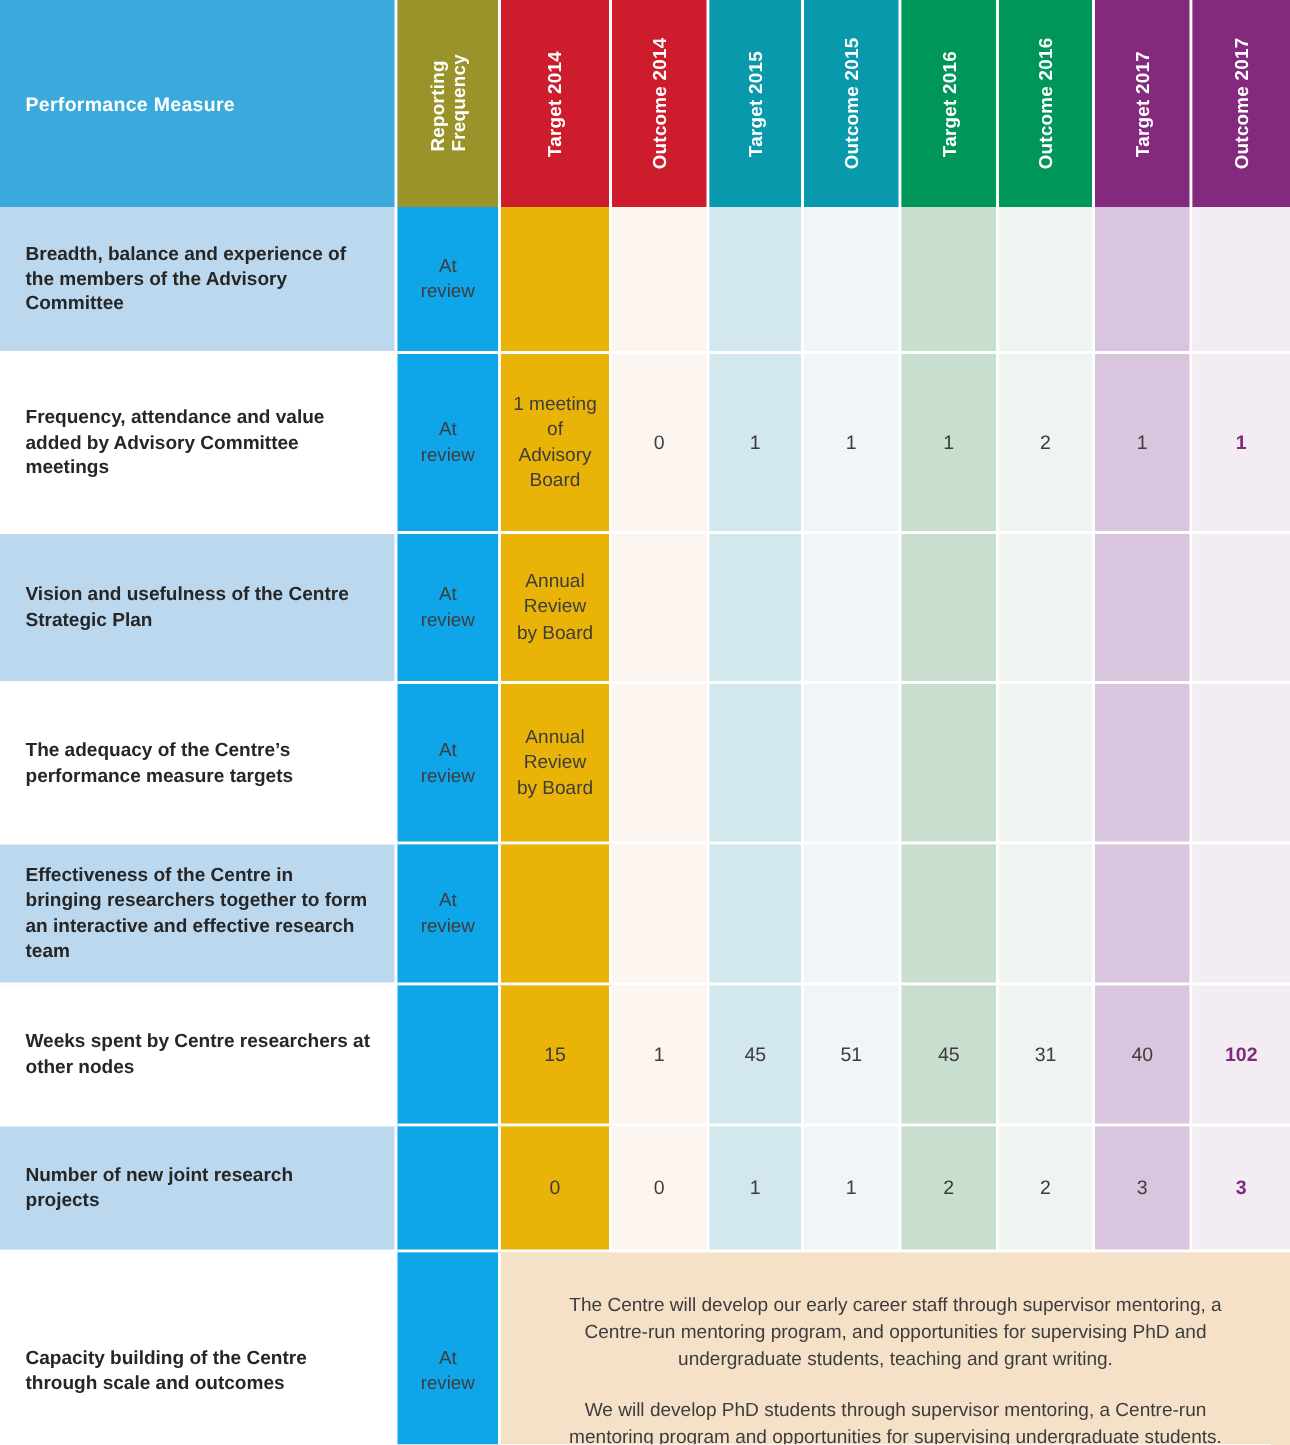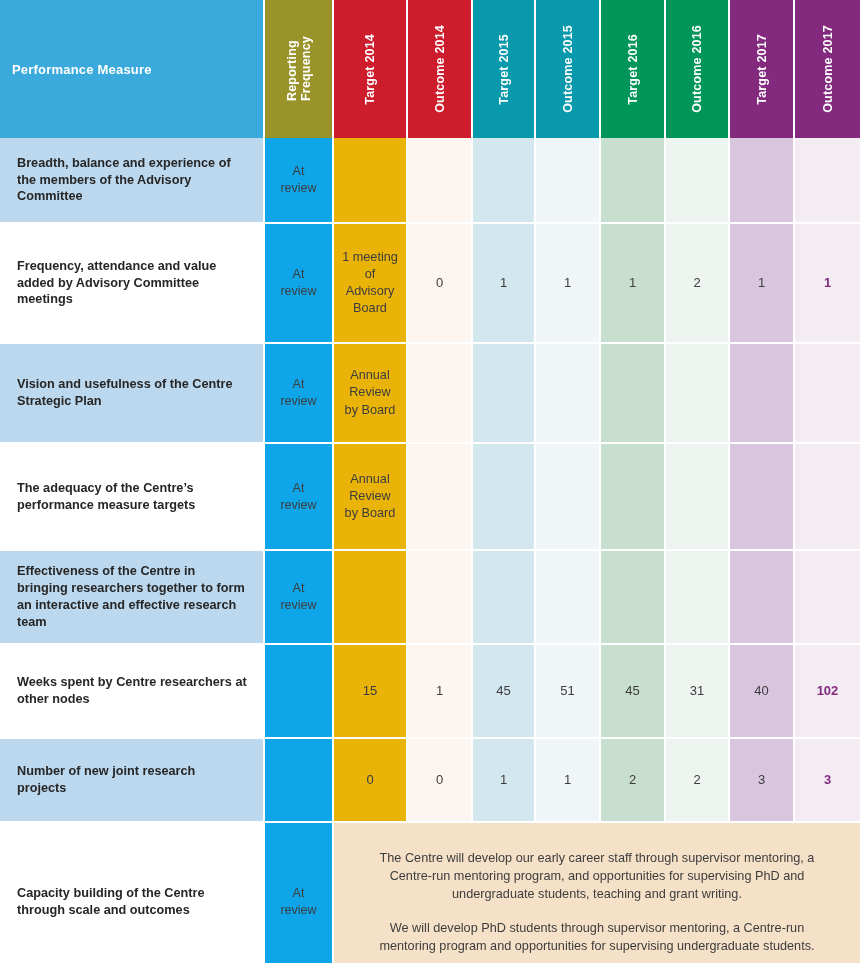--- a/index.html
+++ b/index.html
@@ -31,21 +31,21 @@
     color: #ffffff;
     font-size: 12.5px;
     font-weight: bold;
     letter-spacing: .2px;
   }
   thead th:last-child { border-right: none; }
 
   th.h-measure {
     background: #3aa9db;
     text-align: left;
-    padding-left: 12px;
+    padding-left: 17px;
     font-size: 13px;
     font-weight: bold;
   }
   .vert-wrap {
     height: 118px;
     display: flex;
     align-items: center;
     justify-content: center;
   }
   .vert {
@@ -177,21 +177,21 @@
         <th class="h-o17">
           <div class="vert-wrap">
             <span class="vert">Outcome 2017</span>
           </div>
         </th>
       </tr>
     </thead>
 
     <tbody>
 
-      <tr class="shade" style="height:86px">
+      <tr class="shade" style="height:98px">
         <td class="measure">Breadth, balance and experience of the members of the Advisory Committee</td>
         <td class="freq val" style="white-space: pre-line;">At
 review</td>
         <td class="c-t14 val"></td>
         <td class="c-o14 val"></td>
         <td class="c-t15 val"></td>
         <td class="c-o15 val"></td>
         <td class="c-t16 val"></td>
         <td class="c-o16 val"></td>
         <td class="c-t17 val"></td>

